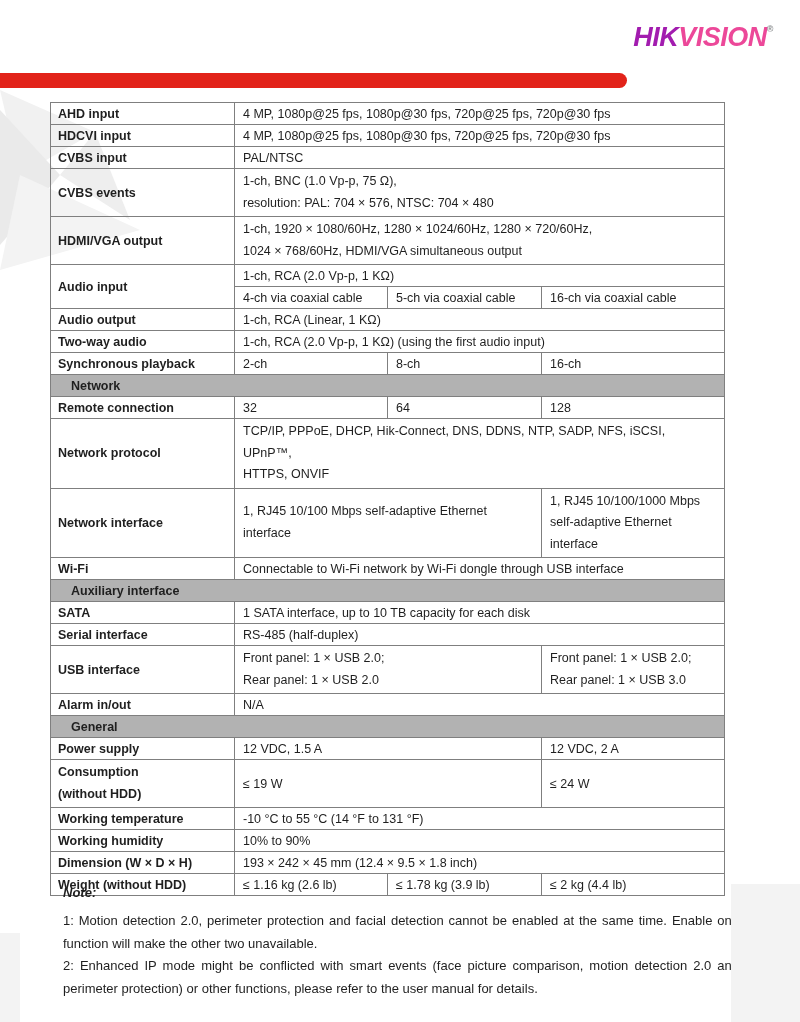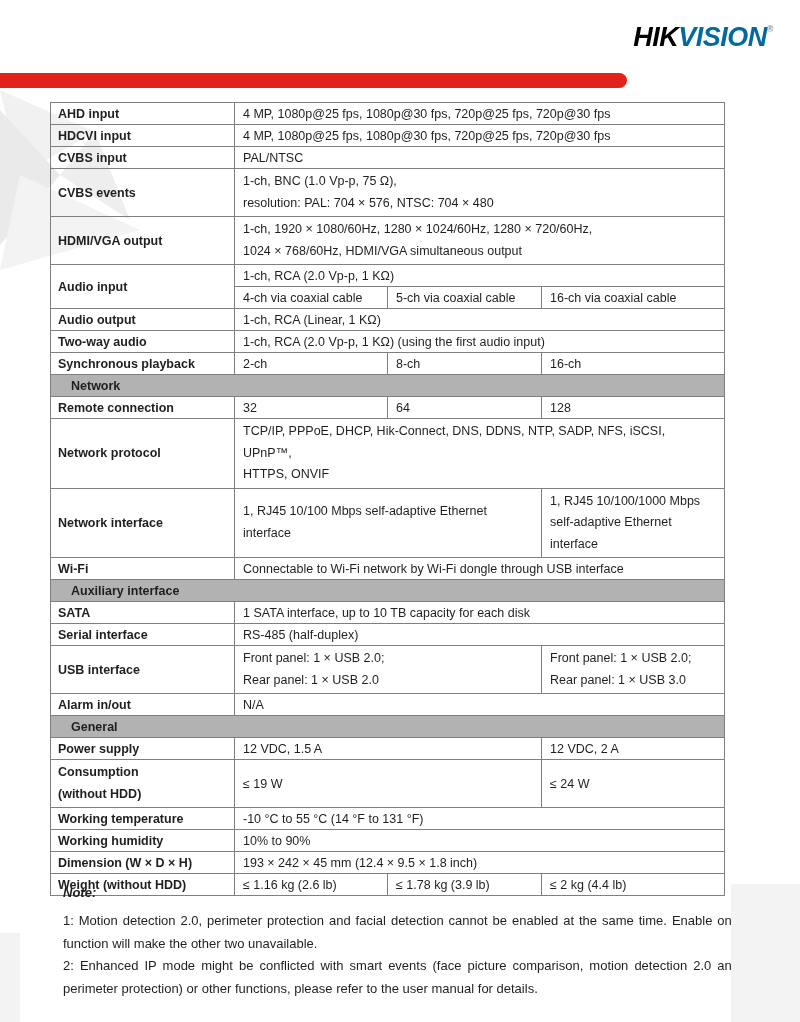--- a/index.html
+++ b/index.html
@@ -7,22 +7,22 @@
   body {
     width:800px; height:1022px; position:relative; overflow:hidden;
     font-family:"Liberation Sans", sans-serif; color:#1f1f1f;
   }
   
   .logo {
     position:absolute; top:22px; right:27px;
     font-style:italic; font-weight:bold; font-size:27px; letter-spacing:-0.5px;
     white-space:nowrap;
   }
-  .logo .hik { color:#000000;margin-top:20px; }
-  .logo .vision { color:#0369a1; }
+  .logo .hik { color:#a21caf;margin-top:20px; }
+  .logo .vision { color:#ec4899; }
   .logo .reg { font-size:9px; color:#8b8e90; font-style:normal; vertical-align:14px; }
   .red-bar {
     position:absolute; top:73px; left:0; width:627px; height:15px;
     background:#e2231a; border-radius:0 8px 8px 0;
   }
   .watermark { position:absolute; top:80px; left:0; }
   
   table.spec {
     position:absolute; top:102px; left:50px; width:674px;
     border-collapse:collapse; table-layout:fixed;

